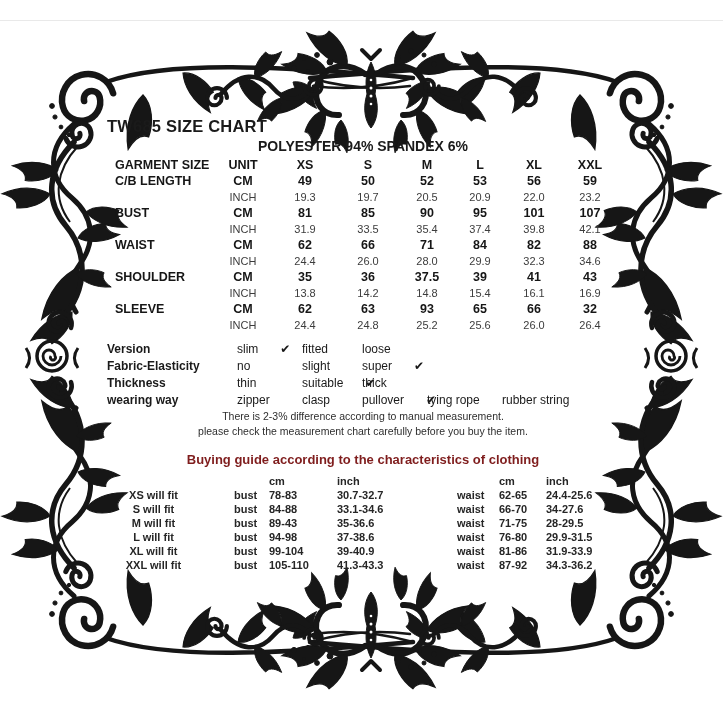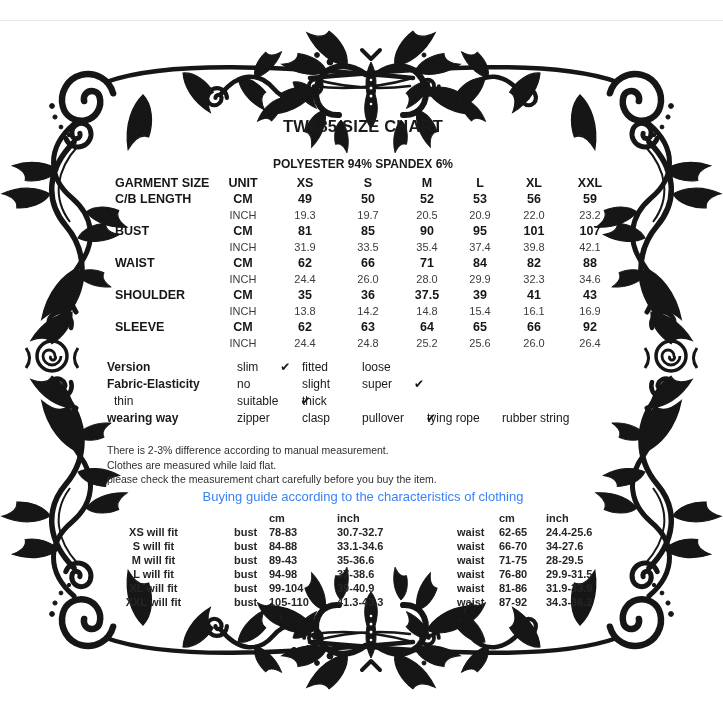--- a/index.html
+++ b/index.html
@@ -6,37 +6,37 @@
   html,body { background:#fff; }
   body {
     width:723px; height:720px; position:relative; overflow:hidden;
     font-family:"Liberation Sans", sans-serif; color:#1a1a1a;
   }
   .page { position:absolute; inset:0; background:#fff; }
   .topline { position:absolute; left:0; top:20px; width:723px; height:1px; background:#e9e9e9; }
   .border-svg { position:absolute; left:0; top:0; }
 
   .content { position:absolute; left:107px; top:116px; width:512px; }
-  .title { text-align:center; font-size:16.5px; font-weight:bold; line-height:20px; letter-spacing:.2px; }
-  .subtitle { text-align:center; font-size:12px; font-weight:bold; line-height:14px; margin-top:21px; }
+  .title { font-size:16.5px; font-weight:bold; line-height:20px; letter-spacing:.2px; }
+  .subtitle { text-align:center; font-size:14px; font-weight:bold; line-height:14px; margin-top:3px; }
 
   .size-table { margin-top:4px; display:grid; grid-template-columns:105px 62px 62px 64px 54px 52px 56px 56px; }
   .c { height:16px; line-height:16px; text-align:center; font-size:12.5px; white-space:nowrap; }
   .lbl { text-align:left; padding-left:8px; }
   .h, .b { font-weight:bold; color:#161616; }
   .i { font-weight:normal; font-size:11px; color:#3c3c3c; }
 
   .attrs { margin-top:8px; }
   .arow { display:grid; grid-template-columns:123px 65px 60px 65px 75px 90px; height:17px; line-height:17px; font-size:12px; }
   .alabel { font-weight:bold; padding-right:9px; white-space:nowrap; }
   .aopt { display:flex; gap:22px; padding-left:7px; white-space:nowrap; }
   .check { font-size:12px; color:#161616; }
 
-  .notes { margin-top:16px; text-align:left; font-size:10.5px; line-height:14.5px; color:#2e2e2e; }
-  .gtitle { text-align:center; font-size:13px; font-weight:normal; line-height:17px; margin-top:1px; color:#3b82f6; }
+  .notes { margin-top:0; text-align:center; font-size:10.5px; line-height:14.5px; color:#2e2e2e; }
+  .gtitle { text-align:center; font-size:13px; font-weight:bold; line-height:17px; margin-top:13px; color:#7f1d1d; }
 
   .guide { margin-top:6px; display:grid; grid-template-columns:95px 28px 35px 68px 120px 42px 47px 77px; font-weight:bold; color:#262626; }
   .gc { height:14px; line-height:14px; font-size:11px; text-align:left; padding-left:4px; white-space:nowrap; }
   .gc.sz { text-align:center; padding-left:0; padding-right:2px; }
 </style>
 </head>
 <body>
 
 <div class="page">
   <div class="topline"></div>
@@ -217,24 +217,24 @@
       <div class="c i">14.2</div>
       <div class="c i">14.8</div>
       <div class="c i">15.4</div>
       <div class="c i">16.1</div>
       <div class="c i">16.9</div>
 
       <div class="c b lbl">SLEEVE</div>
       <div class="c b">CM</div>
       <div class="c b">62</div>
       <div class="c b">63</div>
-      <div class="c b">64</div>
+      <div class="c b">93</div>
       <div class="c b">65</div>
       <div class="c b">66</div>
-      <div class="c b">92</div>
+      <div class="c b">32</div>
 
       <div class="c i lbl"></div>
       <div class="c i">INCH</div>
       <div class="c i">24.4</div>
       <div class="c i">24.8</div>
       <div class="c i">25.2</div>
       <div class="c i">25.6</div>
       <div class="c i">26.0</div>
       <div class="c i">26.4</div>
     </div>
@@ -268,20 +268,21 @@
             <span class="check"></span>
           </div>
         <div class="aopt">
             <span>super</span>
             <span class="check">✔</span>
           </div>
         <div class="aopt"></div>
         <div class="aopt"></div>
       </div>
       <div class="arow">
+        <div class="alabel">Thickness</div>
         <div class="aopt">
             <span>thin</span>
             <span class="check"></span>
           </div>
         <div class="aopt">
             <span>suitable</span>
             <span class="check">✔</span>
           </div>
         <div class="aopt">
             <span>thick</span>
@@ -308,21 +309,20 @@
             <span>tying rope</span>
           </div>
         <div class="aopt">
             <span>rubber string</span>
           </div>
       </div>
     </div>
 
     <div class="notes">
       <div>There is 2-3% difference according to manual measurement.</div>
-      <div>Clothes are measured while laid flat.</div>
       <div>please check the measurement chart carefully before you buy the item.</div>
     </div>
 
     <div class="gtitle">Buying guide according to the characteristics of clothing</div>
 
     <div class="guide">
       <div class="gc sz"></div>
       <div class="gc"></div>
       <div class="gc"></div>
       <div class="gc">cm</div>

